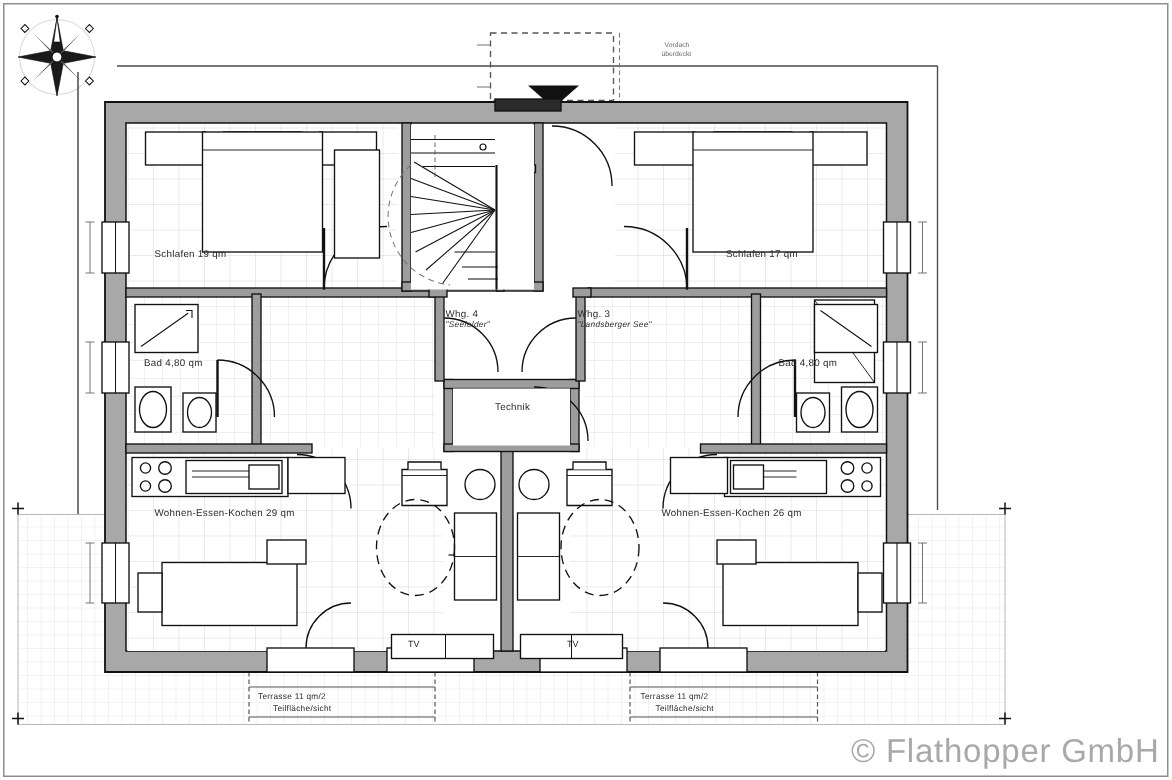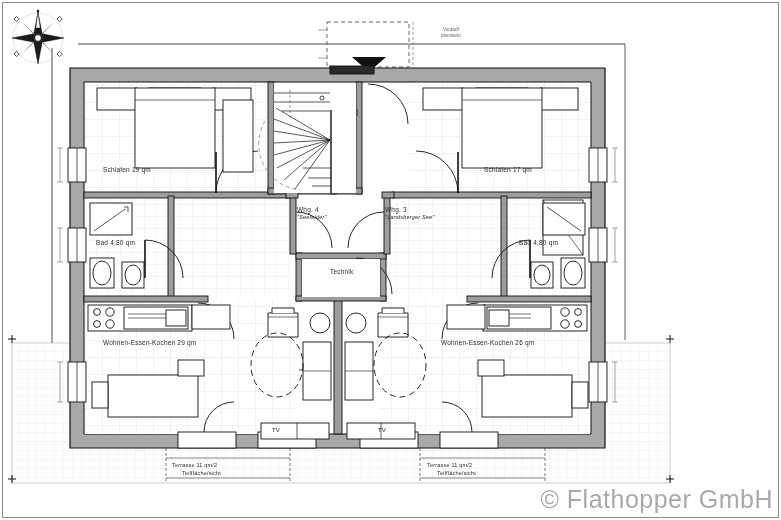--- a/index.html
+++ b/index.html
@@ -38,21 +38,21 @@
     position: absolute;
     font-size: 6px;
     color: #1a1a1a;
     font-family: "Liberation Sans", sans-serif;
   }
   .watermark {
     position: absolute;
     right: 8px;
     bottom: 6px;
     font-family: "Liberation Sans", sans-serif;
-    font-size: 25px;
+    font-size: 22px;
     color: #9a9a9a;
     letter-spacing: 0.5px;
     opacity: 0.85;
     user-select: none;
   }
   .dimtxt {
     position: absolute;
     font-size: 4.5px;
     color: #666;
     font-family: "Liberation Sans", sans-serif;

